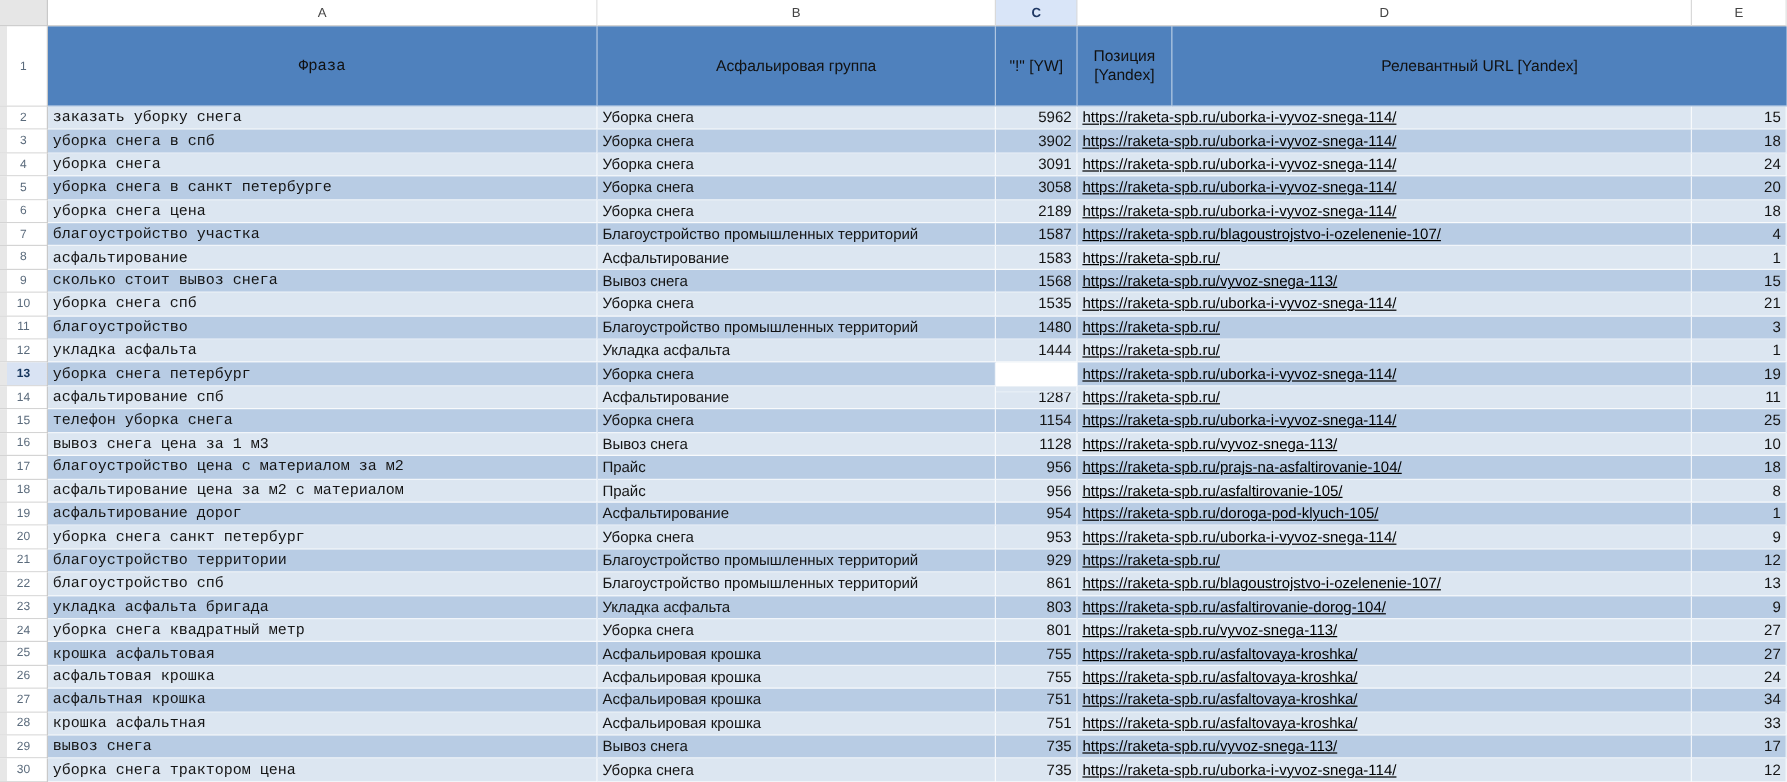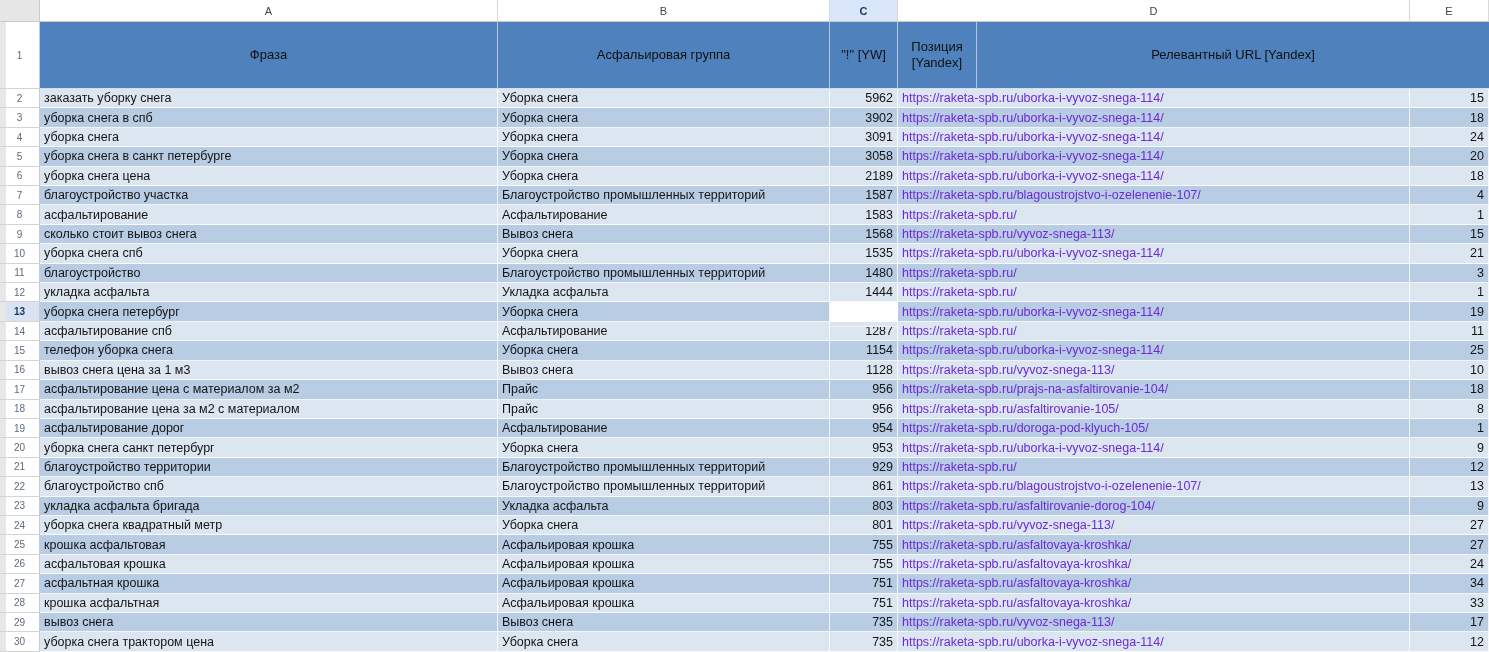--- a/index.html
+++ b/index.html
@@ -38,26 +38,26 @@
   .row .rh { width:40px; flex:0 0 40px; background:linear-gradient(to right,#e7e7e7 6px,#ffffff 6px);
     border-right:1px solid #c9c9c9; border-bottom:1px solid #d4d4d4;
     display:flex; align-items:center; justify-content:center; font-size:10px; color:#5b6b7c; }
   .row .rh.rh-sel { background:linear-gradient(to right,#e7e7e7 6px,#d9e3f3 6px);
     color:#17365d; font-weight:bold; }
   .row .c { border-right:1px solid rgba(255,255,255,0.8); border-bottom:1px solid rgba(255,255,255,0.8);
     font-size:12.5px; color:#141414; display:flex; align-items:center;
     white-space:nowrap; overflow:hidden; padding:0 4px; }
   .row.light .c { background:#dce6f1; }
   .row.dark  .c { background:#b8cce4; }
-  .ca { width:458px; flex:0 0 458px; }
+  .ca { width:458px; flex:0 0 458px;font-family:Liberation Mono, monospace; }
   .cb { width:332px; flex:0 0 332px; }
   .cc { width:68px;  flex:0 0 68px; justify-content:flex-end; }
   .cd { width:512px; flex:0 0 512px; }
   .ce { width:79px;  flex:0 0 79px; justify-content:flex-end; border-right:none; padding-right:5px; }
-  .link { color:#6d28d9; cursor:pointer; }
+  .link { color:#000000; text-decoration:underline; cursor:pointer; }
   .sel { position:relative;margin-top:24px; }
   .sel::after { content:""; position:absolute; inset:0; border:2px solid #3a76d7; pointer-events:none; }
 </style>
 </head>
 <body>
 
 <div class="sheet">
 
   <div class="colbar">
     <div class="corner"></div>
@@ -223,21 +223,21 @@
         <div class="c ca">вывоз снега цена за 1 м3</div>
         <div class="c cb">Вывоз снега</div>
         <div class="c cc">1128</div>
         <div class="c cd">
           <a class="link">https://raketa-spb.ru/vyvoz-snega-113/</a>
         </div>
         <div class="c ce">10</div>
       </div>
       <div class="row dark">
         <div class="rh">17</div>
-        <div class="c ca">асфальтирование цена с материалом за м2</div>
+        <div class="c ca">благоустройство цена с материалом за м2</div>
         <div class="c cb">Прайс</div>
         <div class="c cc">956</div>
         <div class="c cd">
           <a class="link">https://raketa-spb.ru/prajs-na-asfaltirovanie-104/</a>
         </div>
         <div class="c ce">18</div>
       </div>
       <div class="row light">
         <div class="rh">18</div>
         <div class="c ca">асфальтирование цена за м2 с материалом</div>

